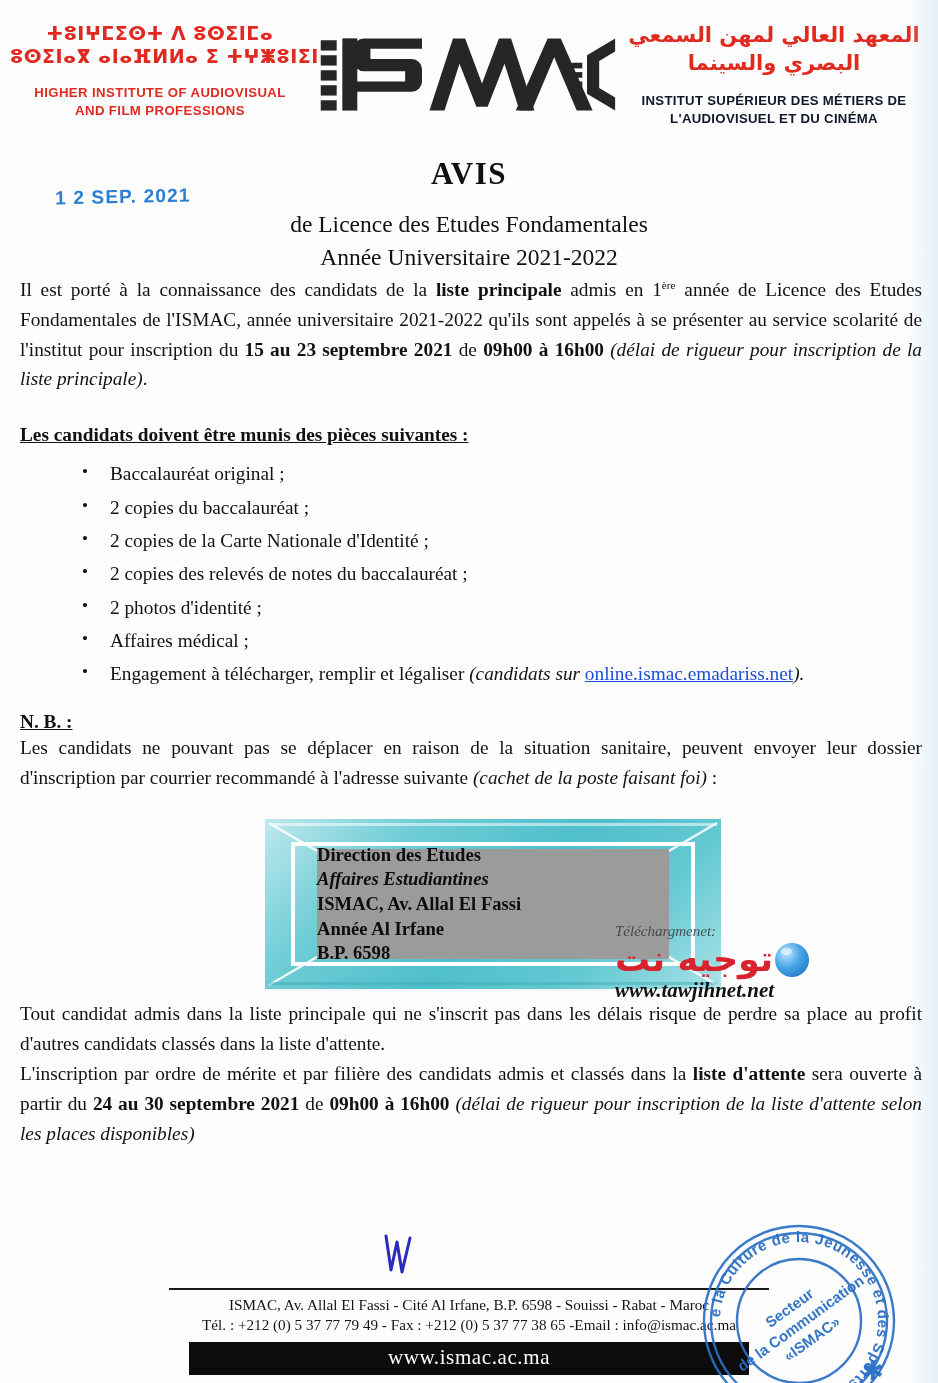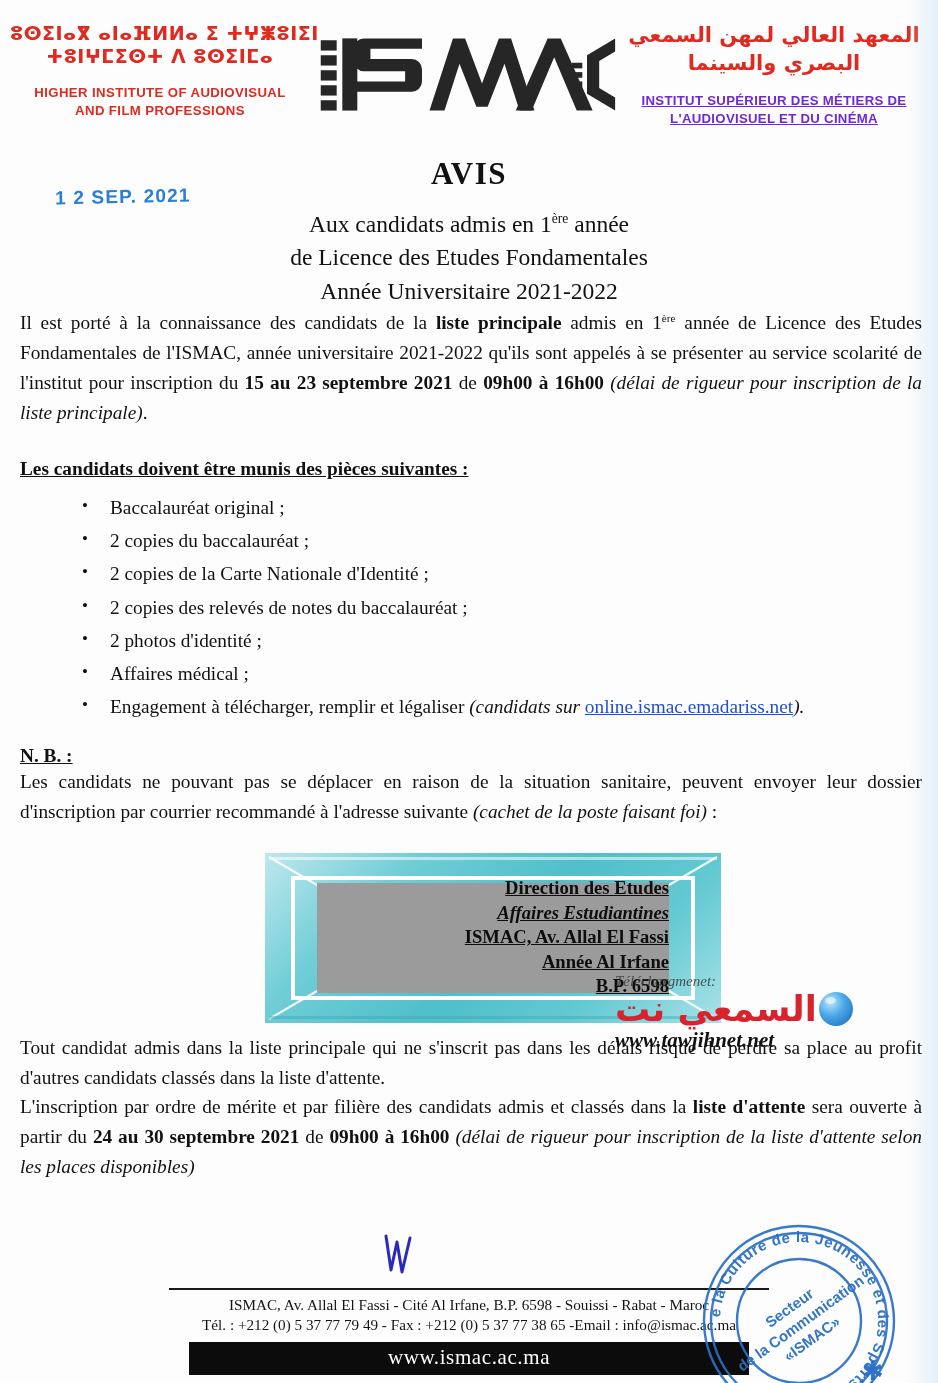--- a/index.html
+++ b/index.html
@@ -85,22 +85,21 @@
     line-height: 1.32;
     color: #e02a20;
   }
   .hdr-sub-fr {
     margin-top: 15px;
     font-family: "Liberation Sans", sans-serif;
     font-size: 13.2px;
     font-weight: bold;
     letter-spacing: 0.3px;
     line-height: 1.33;
-    color: #6d28d9;
-    text-decoration: underline;
+    color: #0f172a;
   }
 
   
   .date-stamp {
     position: absolute;
     left: 55px;
     top: 186px;
     font-family: "Liberation Sans", sans-serif;
     font-weight: bold;
     font-size: 19px;
@@ -215,42 +214,41 @@
   }
   .addr-inner {
     position: absolute;
     left: 52px;
     top: 30px;
     right: 52px;
     bottom: 30px;
     background: #9b9b9b;
     display: flex;
     flex-direction: column;
-    align-items: flex-end;
+    align-items: flex-start;
     justify-content: center;
     color: #0d0d0d;
     z-index: 2;
-    text-decoration: underline;
   }
   .addr-line {
     font-size: 18.6px;
     font-weight: bold;
     line-height: 1.32;
     text-align: center;
   }
   .addr-line.ital {
     font-style: italic;
     font-weight: bold;
   }
 
   
   .watermark {
     position: absolute;
     left: 595px;
-    top: 120px;
+    top: 104px;
     z-index: 6;
     text-align: center;
     pointer-events: none;
   }
   .wm-dl {
     font-style: italic;
     font-size: 15px;
     color: #3a3a3a;
     text-align: left;
     margin-bottom: 2px;
@@ -346,22 +344,22 @@
 </head>
 <body>
 
 <div class="page">
 
   <div class="scan-tint"></div>
 
   <div class="header">
 
     <div class="hdr-left">
+      <div class="tifinagh">ⵜⵓⵏⵖⵎⵉⵙⵜ ⴷ ⵓⵙⵉⵏⵎⴰ</div>
       <div class="tifinagh">ⵓⵙⵉⵏⴰⴳ ⴰⵏⴰⴼⵍⵍⴰ ⵉ ⵜⵖⵥⵓⵏⵉⵏ</div>
-      <div class="tifinagh">ⵜⵓⵏⵖⵎⵉⵙⵜ ⴷ ⵓⵙⵉⵏⵎⴰ</div>
       <div class="hdr-sub-en">
         <div>HIGHER INSTITUTE OF AUDIOVISUAL</div>
         <div>AND FILM PROFESSIONS</div>
       </div>
     </div>
 
     <div class="hdr-center">
       <svg class="ismac-logo" width="320" height="92" viewBox="0 0 320 92">
 
         <g fill="#262626">
@@ -397,21 +395,20 @@
         <div>L'AUDIOVISUEL ET DU CINÉMA</div>
       </div>
     </div>
   </div>
 
   <div class="date-stamp">1 2 SEP. 2021</div>
 
   <div class="avis">AVIS</div>
 
   <div class="subtitle">
-    <div><span>Aux candidats admis en 1</span><sup>ère</sup><span> année</span></div>
     <div>de Licence des Etudes Fondamentales</div>
     <div>Année Universitaire 2021-2022</div>
   </div>
 
   <div class="body-wrap">
 
     <p class="para p-intro"><span>Il est porté à la connaissance des candidats de la </span><b>liste principale</b><span> admis en 1</span><sup>ère</sup><span> année de Licence des Etudes Fondamentales de l'ISMAC, année universitaire 2021-2022 qu'ils sont appelés à se présenter au service scolarité de l'institut pour inscription du </span><b>15 au 23 septembre 2021</b><span> de </span><b>09h00 à 16h00</b><span> </span><i>(délai de rigueur pour inscription de la liste principale)</i><span>.</span></p>
 
     <div class="heading-ul">Les candidats doivent être munis des pièces suivantes :</div>
 
@@ -451,21 +448,21 @@
           <div class="addr-line ital">Affaires Estudiantines</div>
           <div class="addr-line">ISMAC, Av. Allal El Fassi</div>
           <div class="addr-line">Année Al Irfane</div>
           <div class="addr-line">B.P. 6598</div>
         </div>
       </div>
 
       <div class="watermark">
         <div class="wm-dl">Téléchargmenet:</div>
         <div class="wm-ar-row">
-          <div class="wm-ar">السمعي نت</div>
+          <div class="wm-ar">توجيه نت</div>
           <div class="wm-globe"></div>
         </div>
         <div class="wm-url">www.tawjihnet.net</div>
       </div>
     </div>
 
     <p class="para p-after-box">Tout candidat admis dans la liste principale qui ne s'inscrit pas dans les délais risque de perdre sa place au profit d'autres candidats classés dans la liste d'attente.</p>
 
     <p class="para p-last"><span>L'inscription par ordre de mérite et par filière des candidats admis et classés dans la </span><b>liste d'attente</b><span> sera ouverte à partir du </span><b>24 au 30 septembre 2021</b><span>  de </span><b>09h00 à 16h00</b><span> </span><i>(délai de rigueur pour inscription de la liste d'attente selon les places disponibles)</i></p>
   </div>

